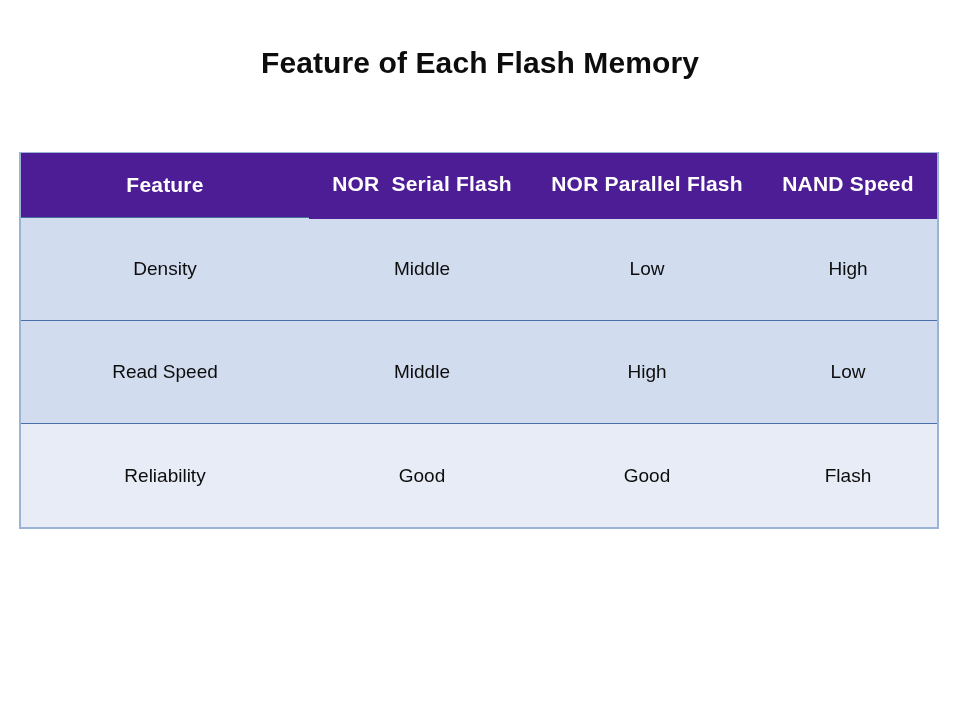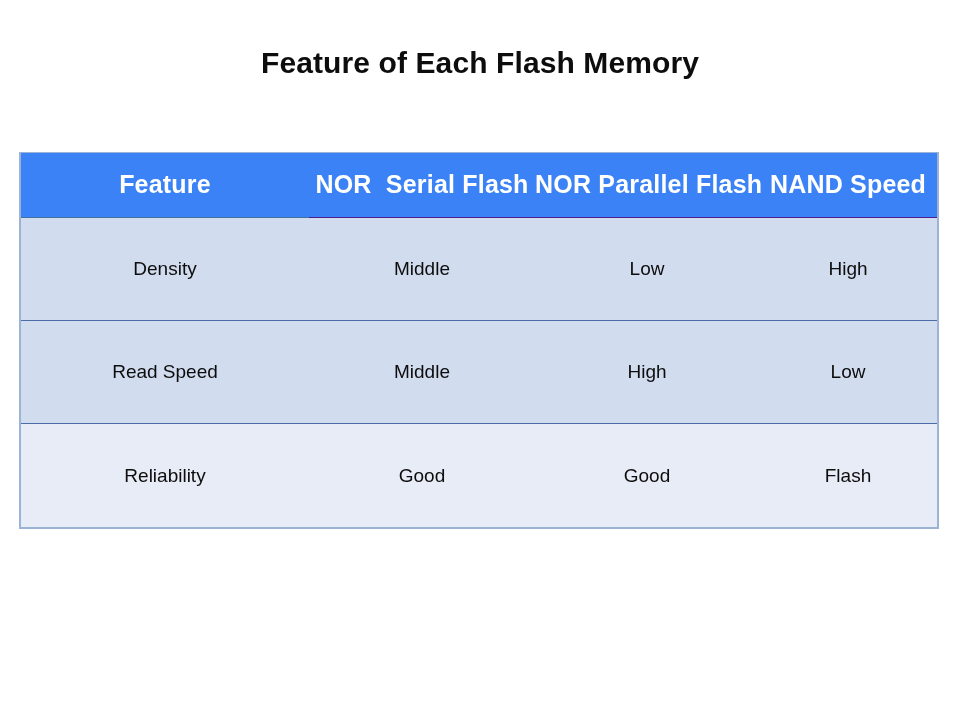--- a/index.html
+++ b/index.html
@@ -68,32 +68,32 @@
   
   col.c0 { width: 288px; }
   col.c1 { width: 226px; }
   col.c2 { width: 224px; }
   col.c3 { width: 178px; }
 
   thead tr.header-row {
     height: 64px;
   }
   thead th {
-    background: #3b82f6;
+    background: #4c1d95;
     color: #ffffff;
-    font-size: 25px;
+    font-size: 21px;
     font-weight: bold;
     letter-spacing: 0.2px;
     white-space: pre;
   }
   thead th.first-head {
     border-bottom: 1px solid #41719c;
   }
   thead th {
-    border-bottom: 1px solid #4c1d95;
+    border-bottom: 4px solid #4c1d95;
   }
 
   tbody tr {
     height: 51px;
   }
   tbody td {
     font-size: 19px;
     color: #0d0d0d;
     font-weight: normal;
   }

